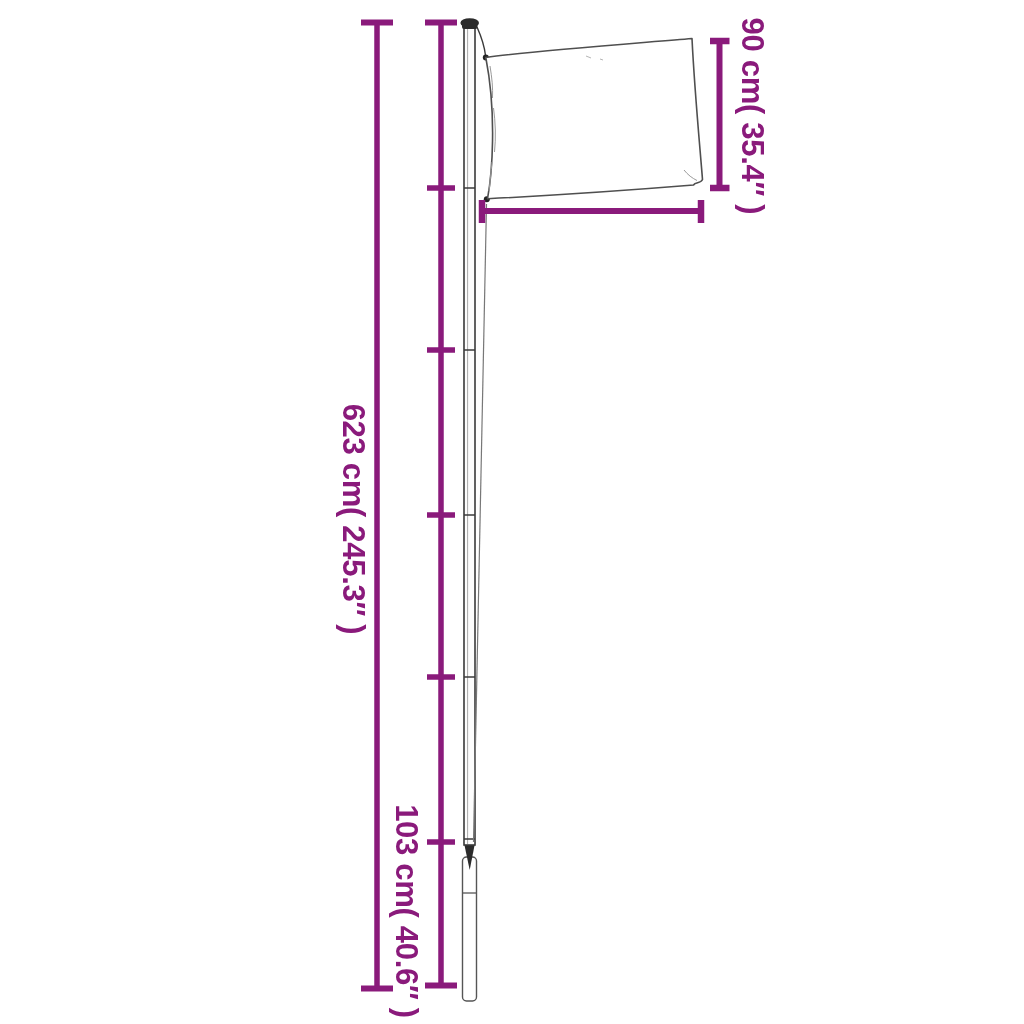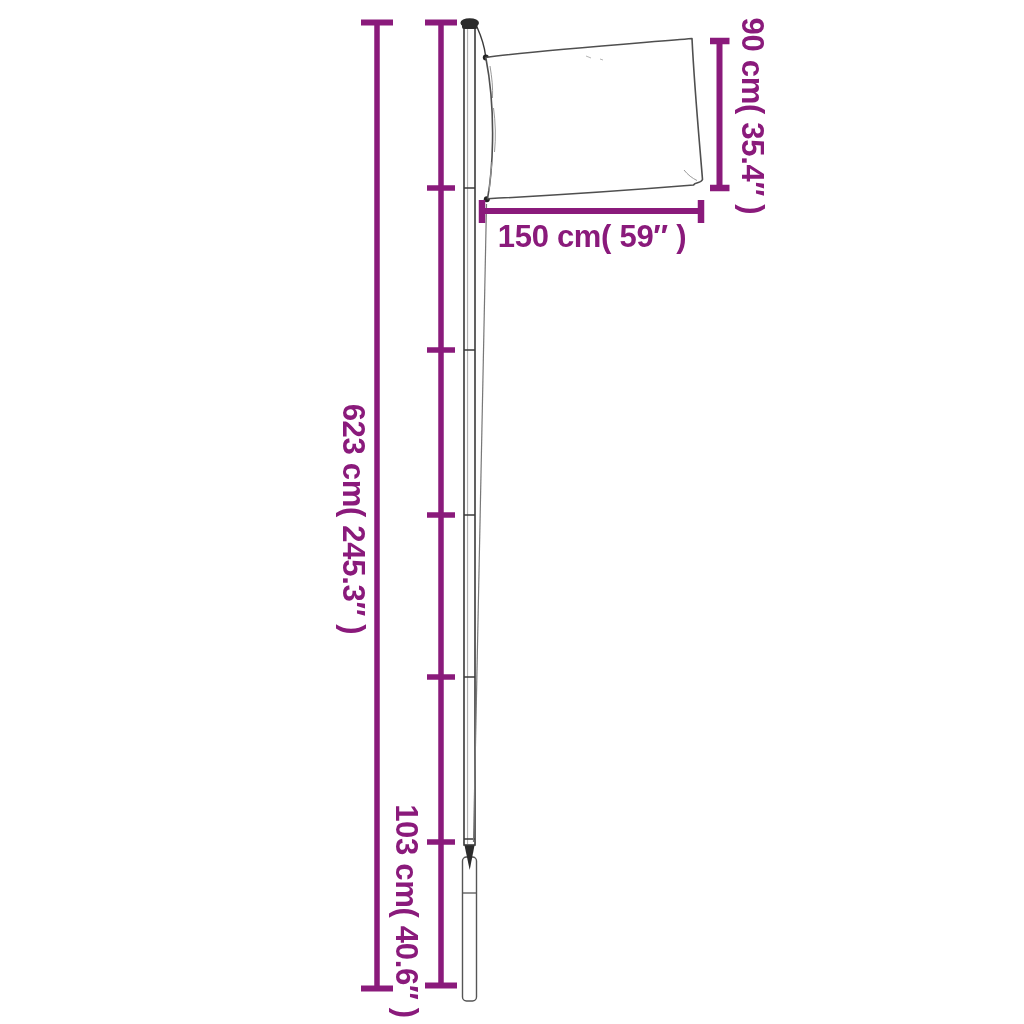--- a/index.html
+++ b/index.html
@@ -104,17 +104,16 @@
       <line x1="719.5" y1="40" x2="719.5" y2="189" stroke-width="6"></line>
       <line x1="710" y1="41" x2="729.5" y2="41" stroke-width="6.5"></line>
       <line x1="710" y1="188" x2="729.5" y2="188" stroke-width="6.5"></line>
     </g>
   </svg>
 
   <div class="dim-label vertical" style="left:353px;top:519px;">623 cm( 245.3″ )</div>
 
   <div class="dim-label vertical" style="left:406px;top:911px;">103 cm( 40.6″ )</div>
 
-  <div class="dim-label" style="left:592px;top:237px;">150 cm( 59″ )</div>
 
   <div class="dim-label vertical" style="left:752px;top:116px;">90 cm( 35.4″ )</div>
 
 </div>
 
 </body></html>

